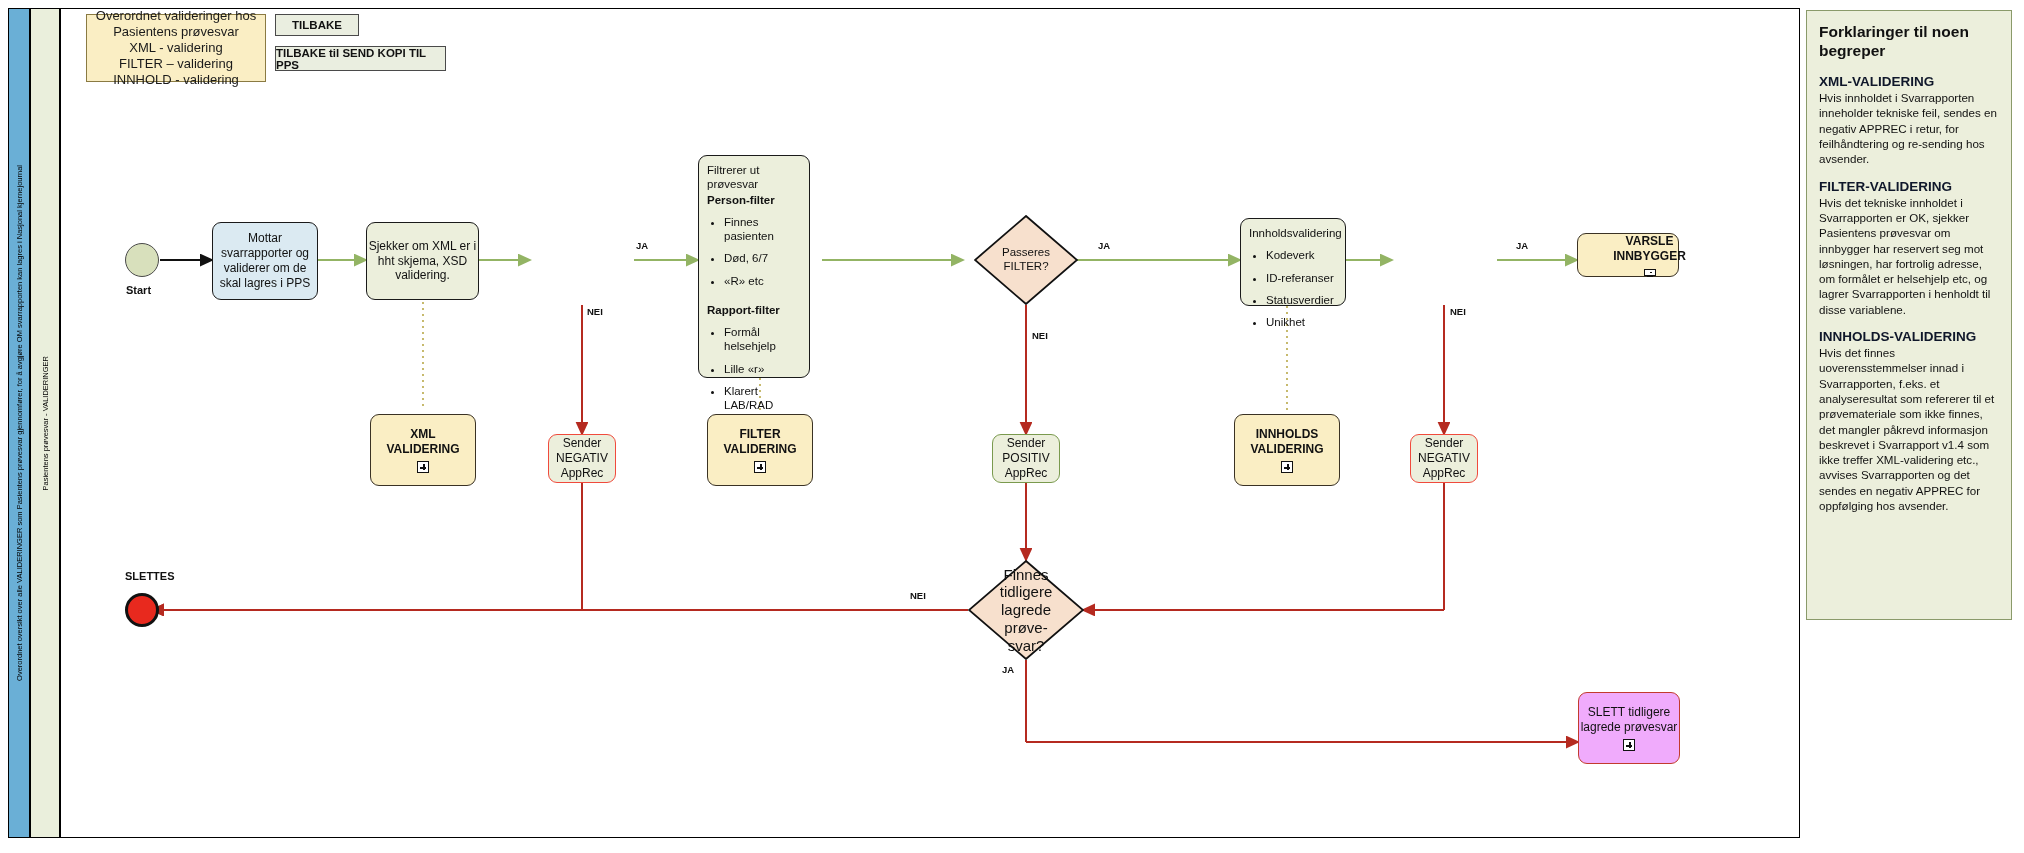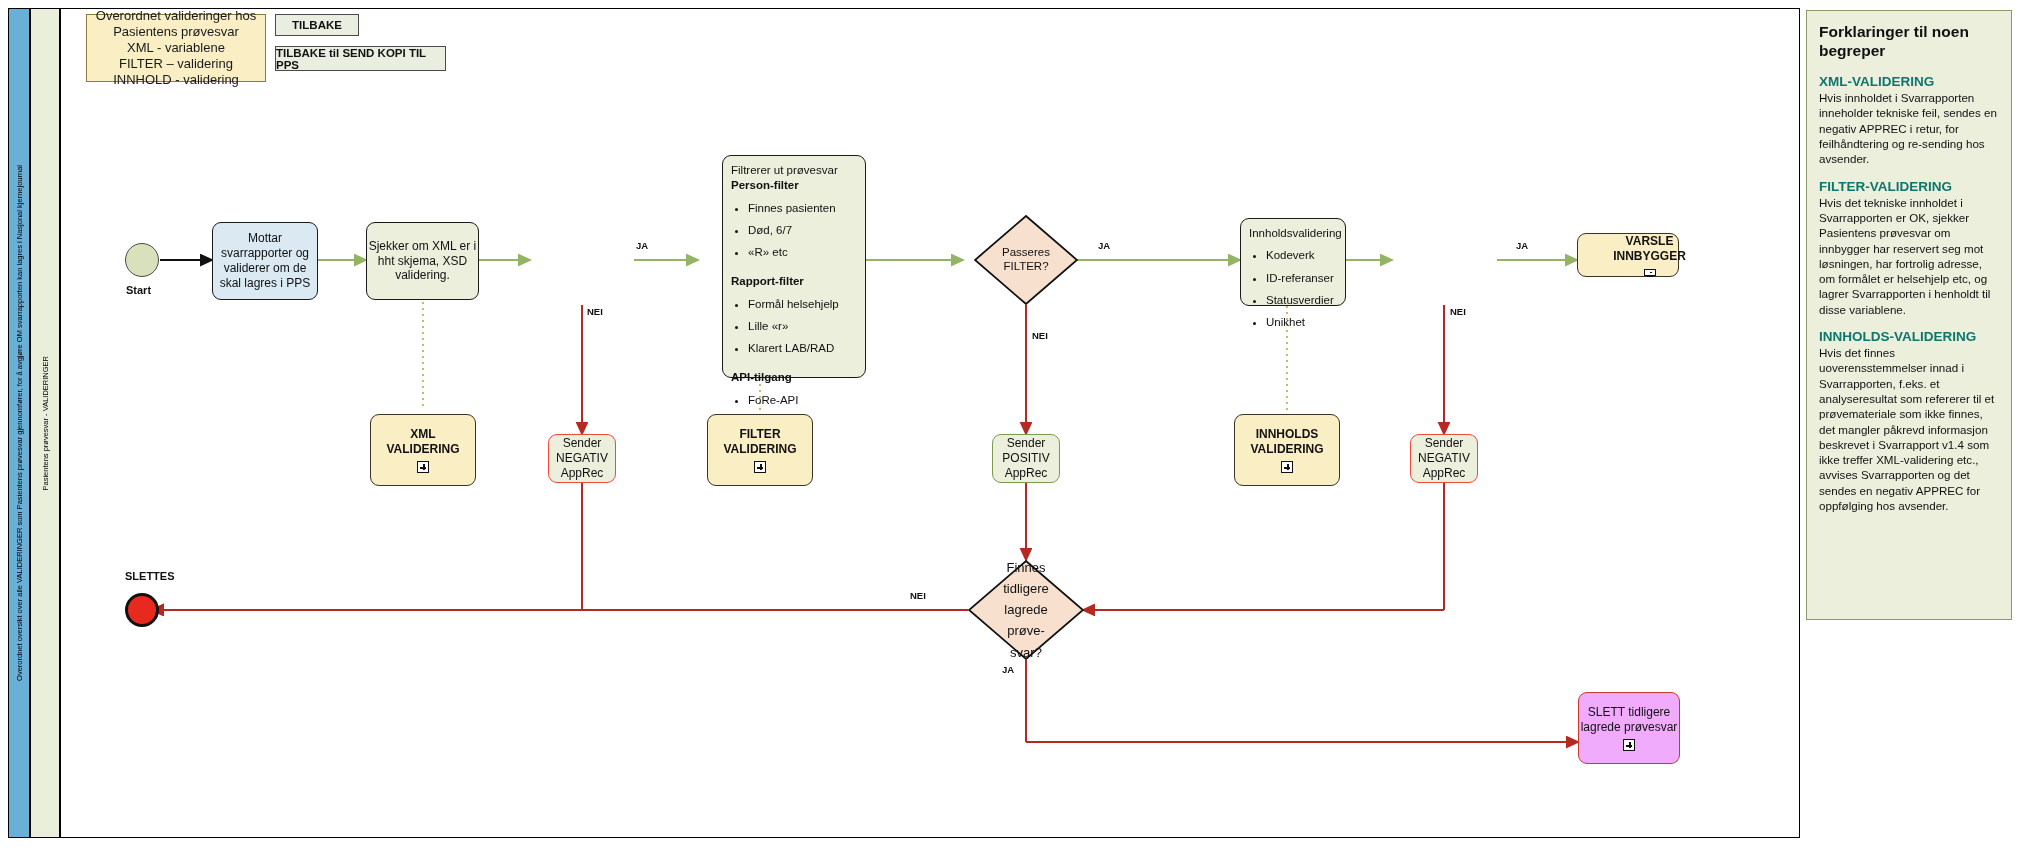--- a/index.html
+++ b/index.html
@@ -115,21 +115,21 @@
   
   #wires { position:absolute; left:0; top:0; width:2024px; height:853px; pointer-events:none; }
 
   
   .explain {
     position:absolute; left:1806px; top:10px; width:206px; height:610px;
     background:#ecefdc; border:1.5px solid #8a9a6a;
     padding:10px 10px 8px 12px; overflow:hidden;
   }
   .explain h1 { font-size:15.5px; margin:2px 0 14px 0; color:#111; line-height:1.2; }
-  .explain h2 { font-size:13.5px; margin:12px 0 1px 0; color:#0f766e; }
+  .explain h2 { font-size:13.5px; margin:12px 0 1px 0; color:#0f172a; }
   .explain p  { font-size:11.6px; margin:0; color:#111; line-height:1.32; }
 </style>
 </head>
 <body>
 
 <div id="page">
 
   <div class="pool-blue">
     <span>Overordnet oversikt over alle VALIDERINGER som Pasientens prøvesvar gjennomfører, for å avgjøre OM svarrapporten kan lagres i Nasjonal kjernejournal</span>
   </div>
@@ -188,21 +188,21 @@
     <line x1="1026" y1="742" x2="1578" y2="742" stroke="#b52a20" stroke-width="2" marker-end="url(#ar)"></line>
 
     <line x1="423" y1="290" x2="423" y2="410" stroke="#b9a94a" stroke-width="1.6" stroke-dasharray="2,4"></line>
     <line x1="760" y1="378" x2="760" y2="410" stroke="#b9a94a" stroke-width="1.6" stroke-dasharray="2,4"></line>
     <line x1="1287" y1="306" x2="1287" y2="410" stroke="#b9a94a" stroke-width="1.6" stroke-dasharray="2,4"></line>
   </svg>
 
   <div class="note-yellow" style="left:86px; top:14px; width:180px; height:68px;">
     <div>Overordnet valideringer hos</div>
     <div>Pasientens prøvesvar</div>
-    <div>XML - variablene</div>
+    <div>XML - validering</div>
     <div>FILTER – validering</div>
     <div>INNHOLD - validering</div>
   </div>
 
   <div class="btn-grey" style="left:275px; top:14px; width:84px; height:22px;">TILBAKE</div>
 
   <div class="btn-grey" style="left:275px; top:46px; width:171px; height:25px;">TILBAKE til SEND KOPI TIL PPS</div>
 
   <div class="circle-start" style="left:125px; top:243px;"></div>
   <div class="lbl" style="left:126px; top:284px;">Start</div>
@@ -216,21 +216,21 @@
   <div class="node rnd node-blue" style="left:212px; top:222px; width:106px; height:78px;">
     <div>Mottar</div>
     <div>svarrapporter og</div>
     <div>validerer om de</div>
     <div>skal lagres i PPS</div>
   </div>
 
   <div class="lbl-small" style="left:636px; top:240px;">JA</div>
   <div class="lbl-small" style="left:587px; top:306px;">NEI</div>
 
-  <div class="node rnd node-olive node-list" style="left:722px; top:155px; width:144px; height:223px;">
+  <div class="node rnd node-olive node-list" style="left:698px; top:155px; width:112px; height:223px;">
     <div>Filtrerer ut prøvesvar</div>
     <div class="hd first">Person-filter</div>
     <ul>
       <li>Finnes pasienten</li>
       <li>Død, 6/7</li>
       <li>«R» etc</li>
     </ul>
     <div class="hd">Rapport-filter</div>
     <ul>
       <li>Formål helsehjelp</li>
@@ -310,21 +310,21 @@
     <div>AppRec</div>
   </div>
 
   <div class="lbl" style="left:125px; top:570px;">SLETTES</div>
   <div class="circle-end" style="left:125px; top:593px;"></div>
 
   <div class="diamond" style="left:968px; top:560px; width:116px; height:100px;">
     <svg width="116" height="100">
       <polygon points="58,1 115,50 58,99 1,50" fill="#f7e0cd" stroke="#111" stroke-width="1.8"></polygon>
     </svg>
-    <div class="dtxt" style="font-size:13px;justify-content:space-between;">
+    <div class="dtxt" style="font-size:15px;">
       <div>Finnes</div>
       <div>tidligere</div>
       <div>lagrede</div>
       <div>prøve-</div>
       <div>svar?</div>
     </div>
   </div>
   <div class="lbl-small" style="left:910px; top:590px;">NEI</div>
   <div class="lbl-small" style="left:1002px; top:664px;">JA</div>
 

